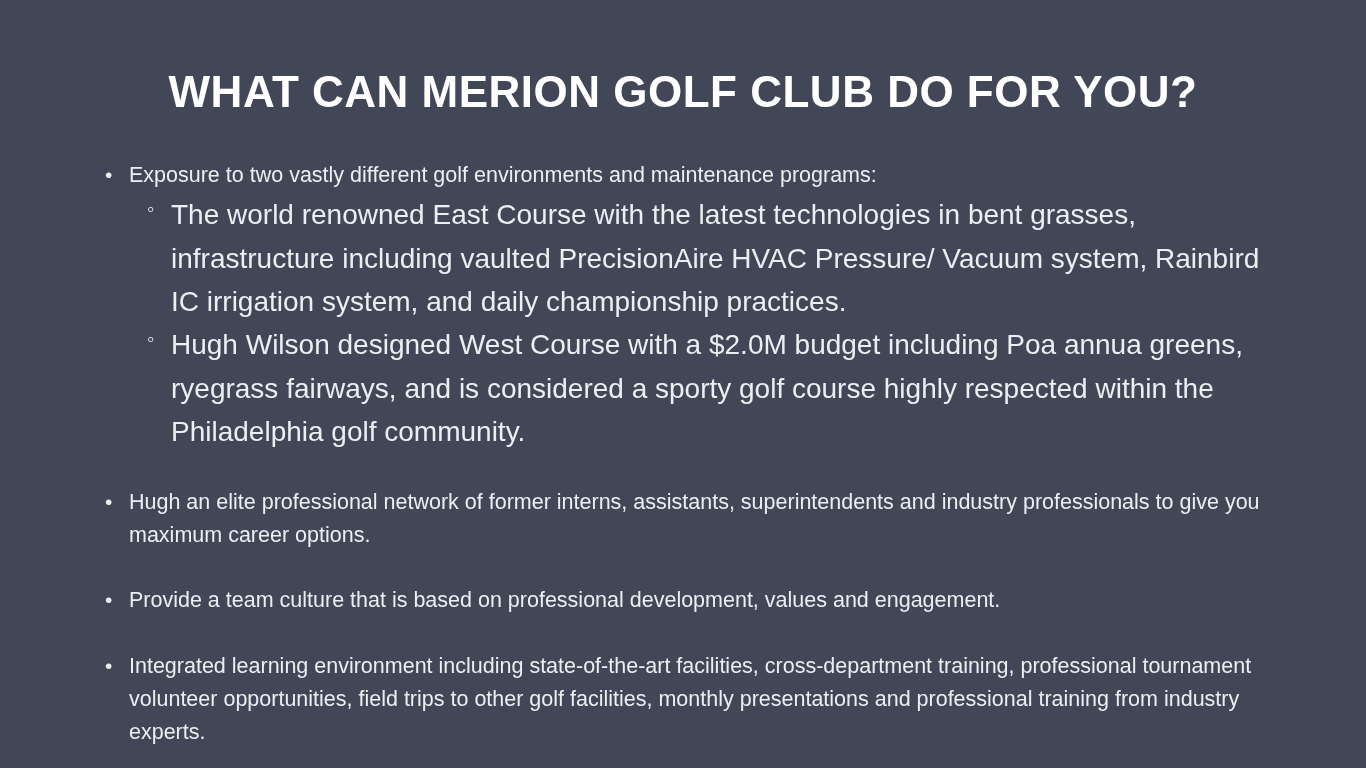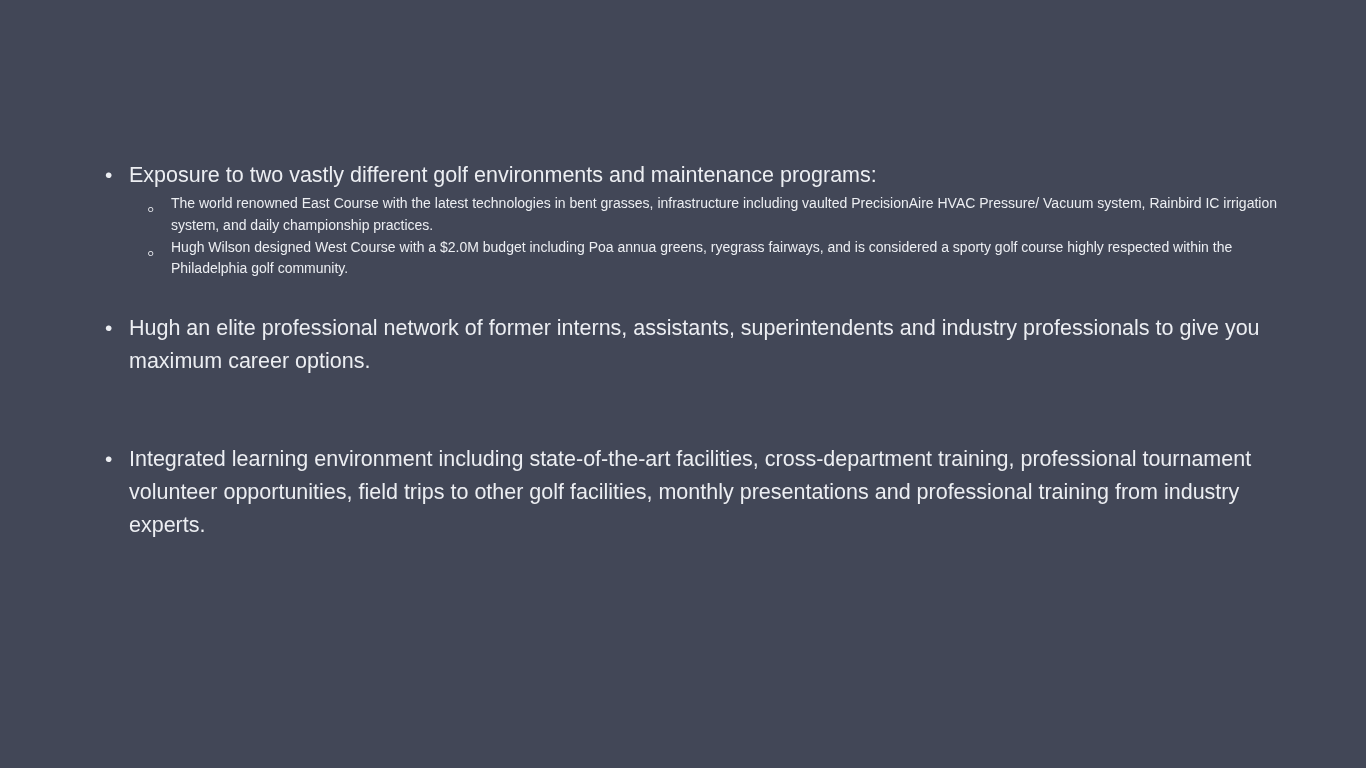--- a/index.html
+++ b/index.html
@@ -65,41 +65,42 @@
   }
   ul.level2 {
     list-style: none;
     margin: 0;
     padding: 0;
   }
   ul.level2 > li.subbullet {
     position: relative;
     padding-left: 32px;
     margin-left: 10px;
-    font-size: 14px;
+    font-size: 28px;
     line-height: 1.55;
     color: #eceef2;
   }
   ul.level2 > li.subbullet::before {
     content: "\25E6";
     position: absolute;
     left: 8px;
     top: 0;
     font-size: 21px;
     color: #eceef2;
   }
   .sub-wrap {
     margin-top: 1px;
   }
 </style>
 </head>
 <body>
 
 <div class="slide">
 
+  <div class="slide-title">WHAT CAN MERION GOLF CLUB DO FOR YOU?</div>
 
   <div class="content">
     <ul class="level1">
 
       <li class="bullet">
         <span>Exposure to two vastly different golf environments and maintenance programs:</span>
         <div class="sub-wrap">
           <ul class="level2">
             <li class="subbullet">
               <span>The world renowned East Course with the latest technologies in bent grasses, infrastructure including vaulted PrecisionAire HVAC Pressure/ Vacuum system, Rainbird IC irrigation system, and daily championship practices.</span>
@@ -112,20 +113,23 @@
       </li>
 
       <li class="spacer"></li>
 
       <li class="bullet">
         <span>Hugh an elite professional network of former interns, assistants, superintendents and industry professionals to give you maximum career options.</span>
       </li>
 
       <li class="spacer"></li>
 
+      <li class="bullet">
+        <span>Provide a team culture that is based on professional development, values and engagement.</span>
+      </li>
 
       <li class="spacer"></li>
 
       <li class="bullet">
         <span>Integrated learning environment including state-of-the-art facilities, cross-department training, professional tournament volunteer opportunities, field trips to other golf facilities, monthly presentations and professional training from industry experts.</span>
       </li>
 
     </ul>
   </div>
 

